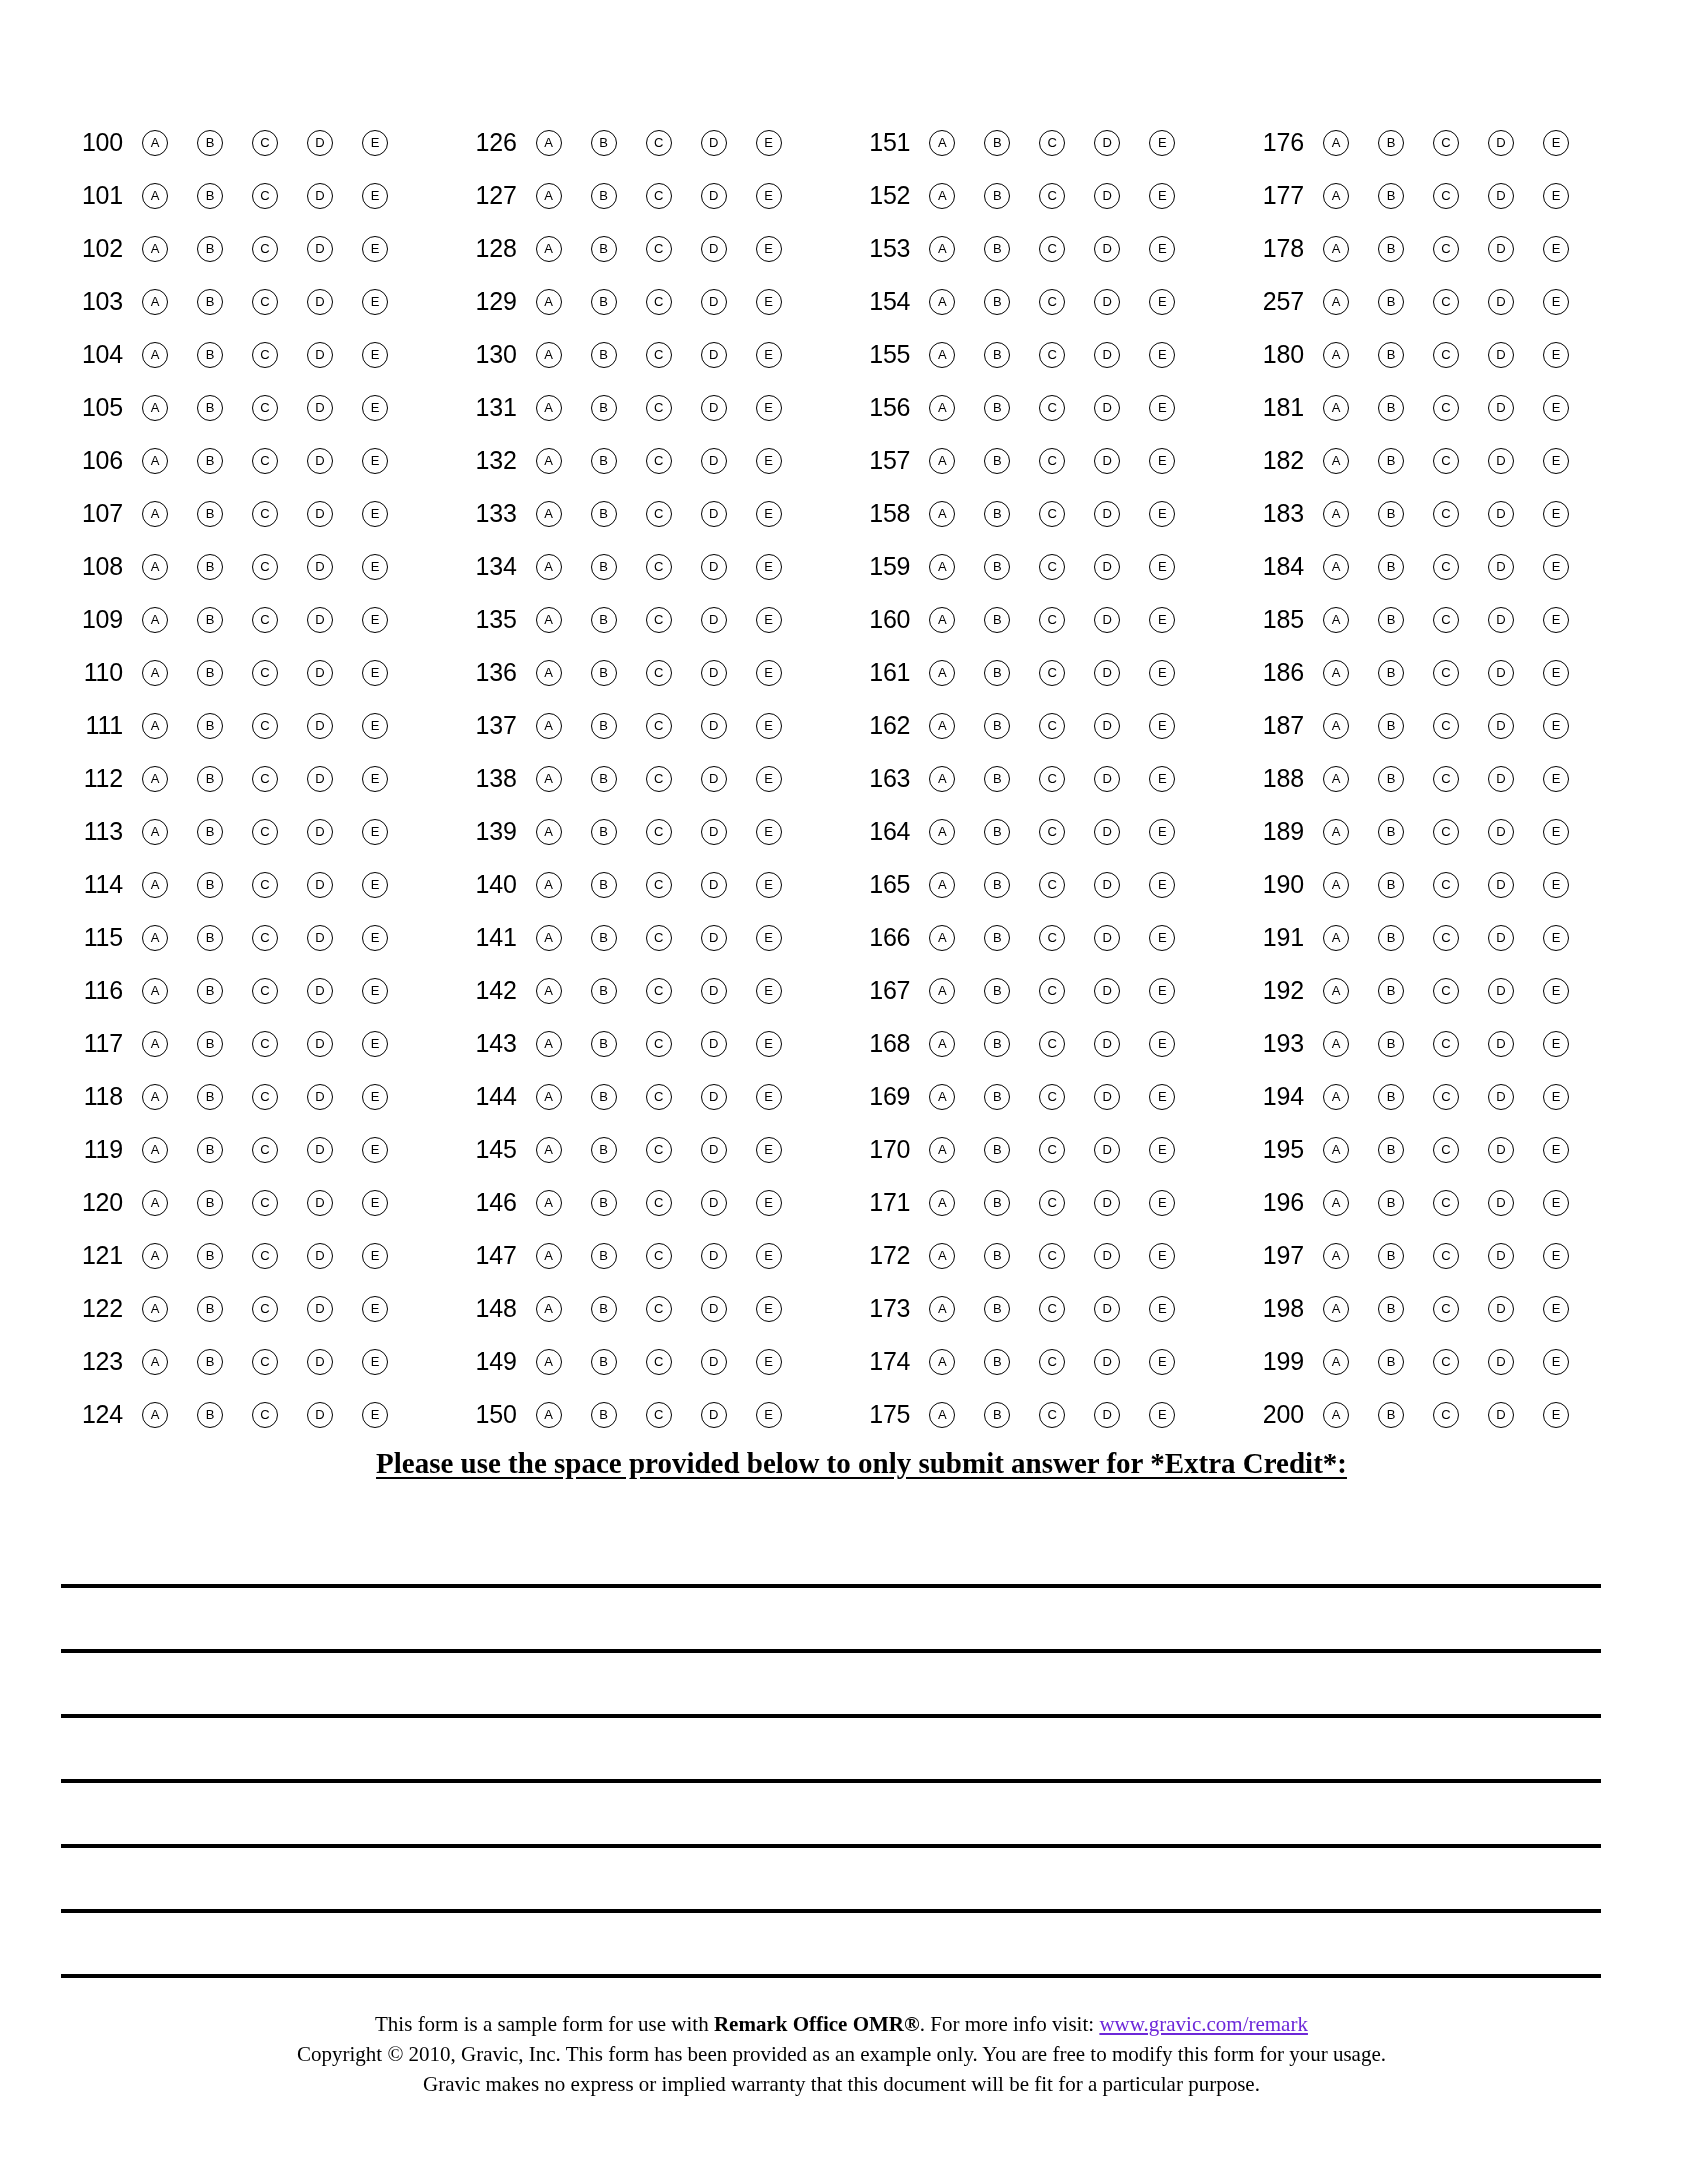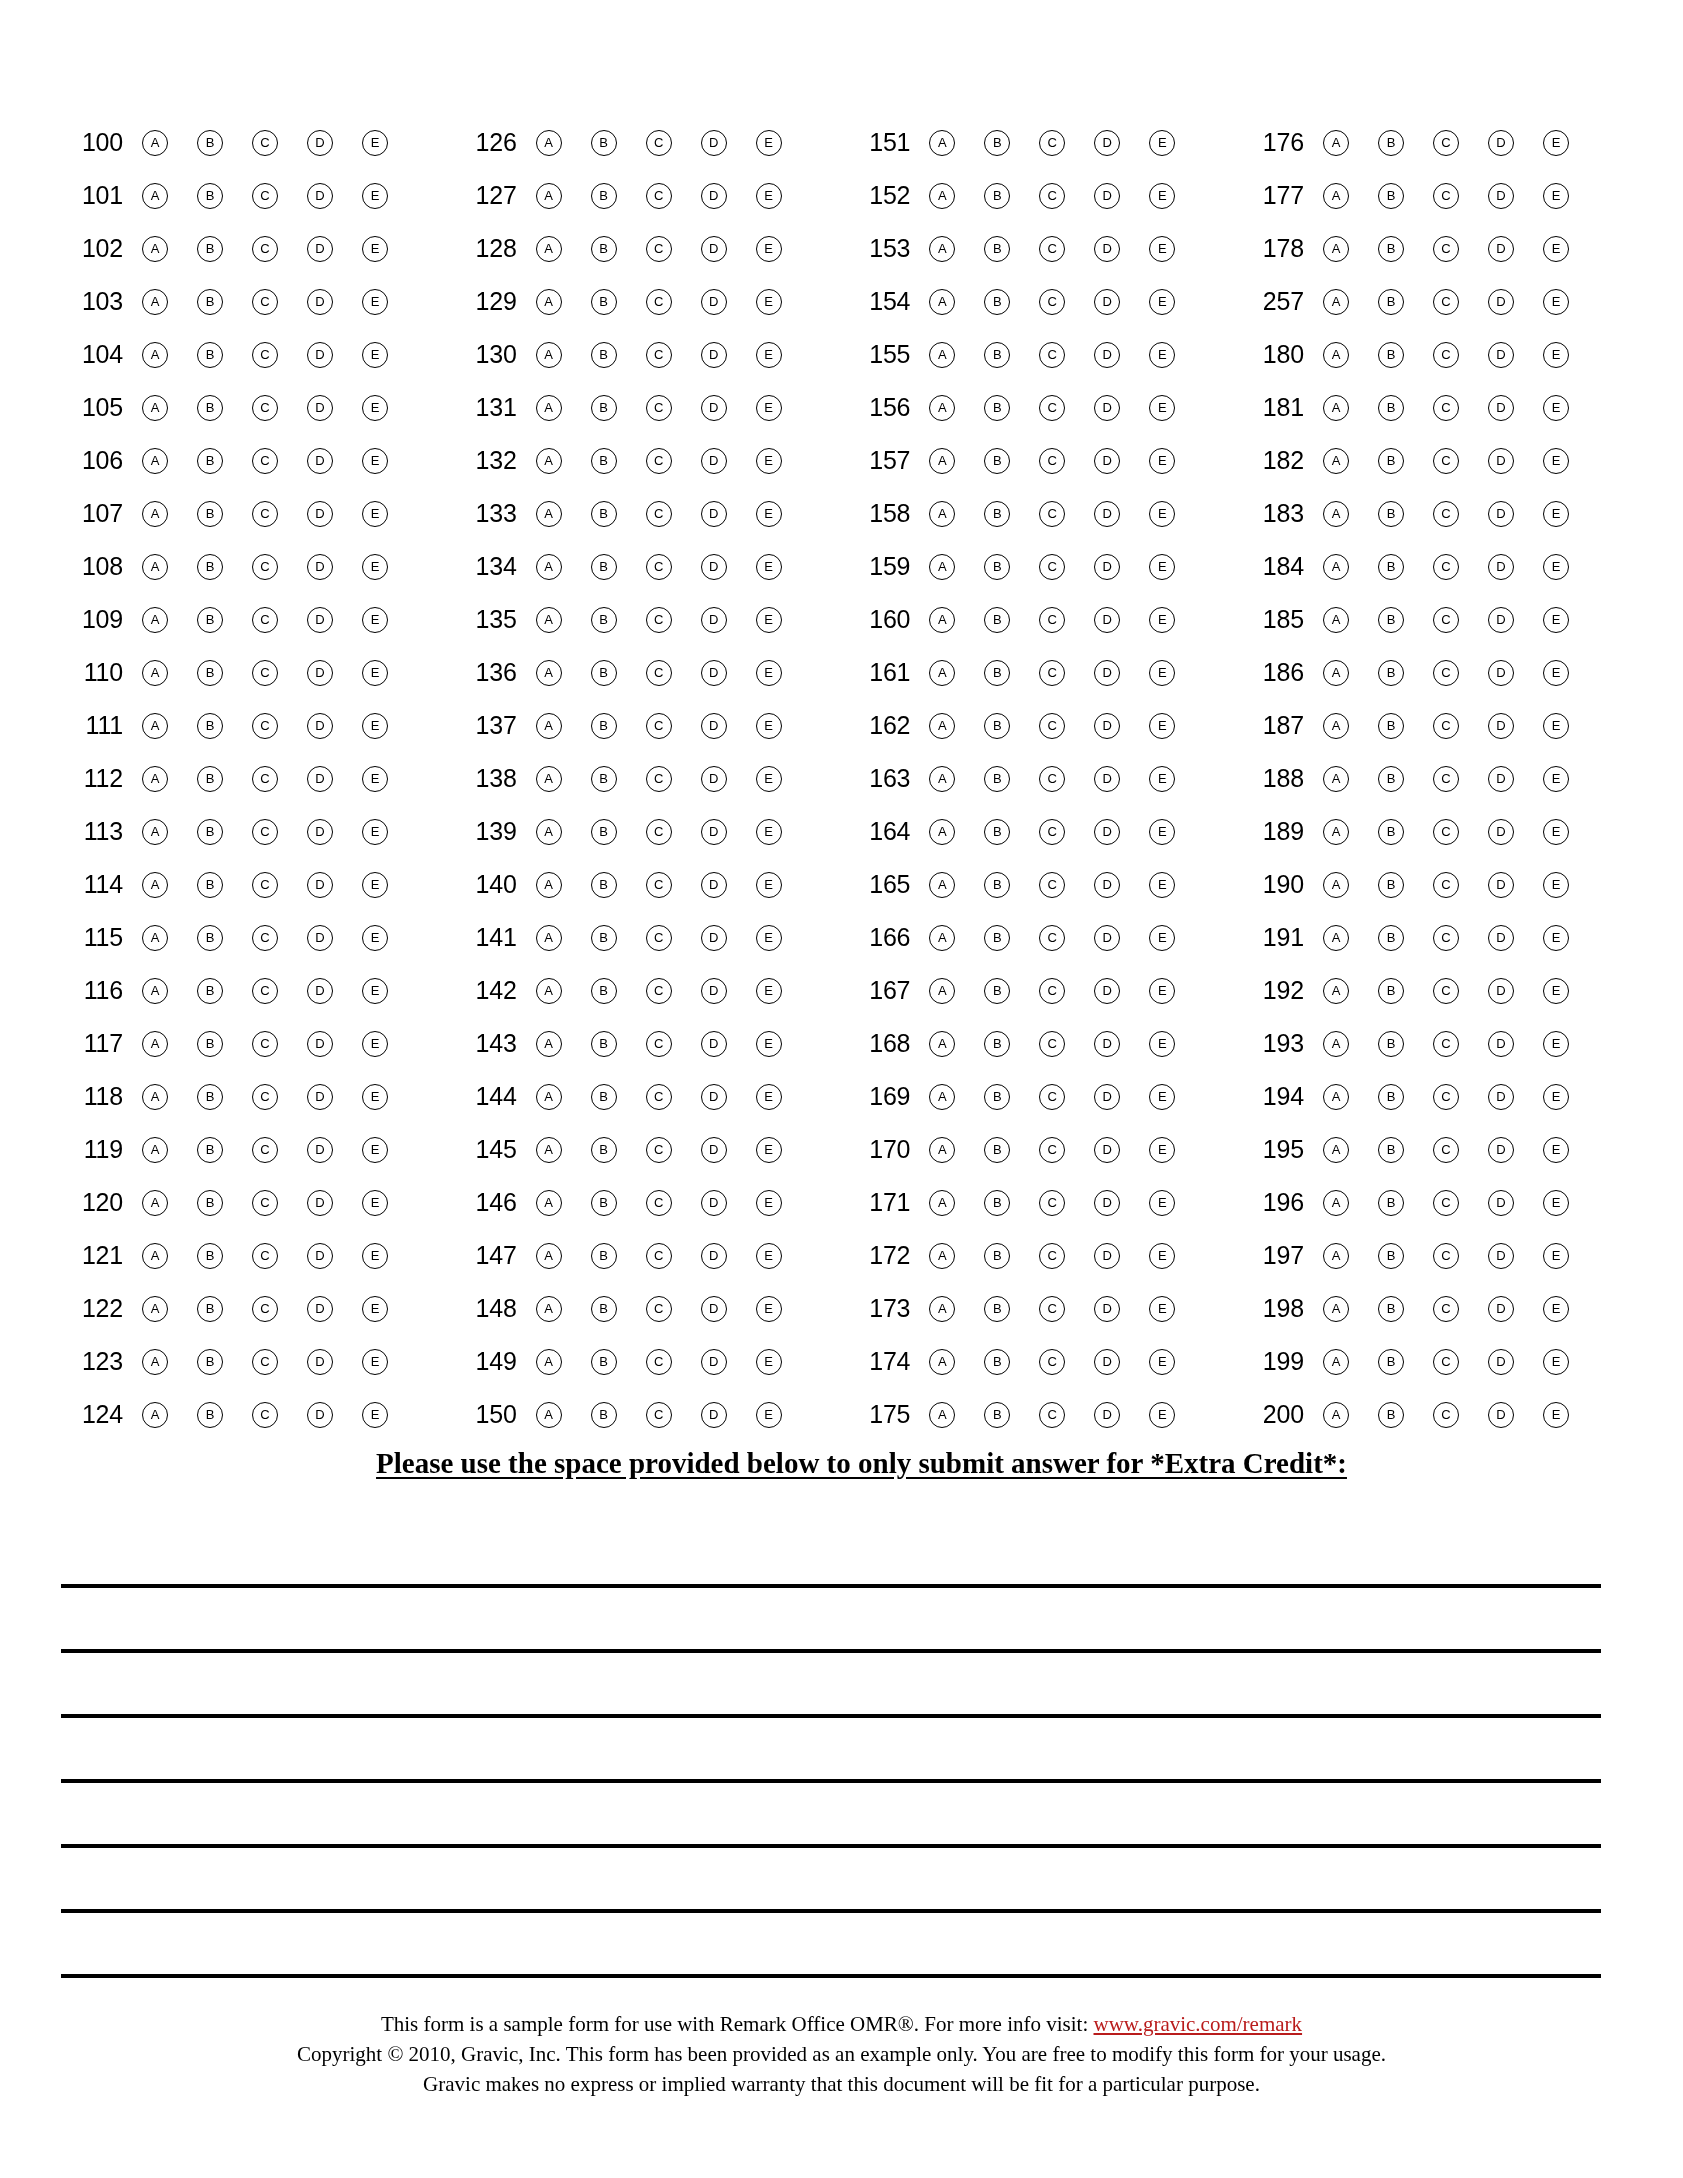--- a/index.html
+++ b/index.html
@@ -110,23 +110,23 @@
     left: 0;
     top: 2010px;
     width: 1683px;
     text-align: center;
     font-family: "Liberation Serif", serif;
     font-size: 21px;
     color: #000000;
     line-height: 1.42;
   }
   #footer .f-line { white-space: nowrap; }
-  #footer b { font-weight: normal; }
+  #footer b { font-weight: bold; }
   #footer .link {
-    color: #b91c1c;
+    color: #6d28d9;
     text-decoration: underline;
   }
 </style>
 </head>
 <body>
 
 <div id="page">
 
   <div id="grid">
       <div class="answer-column">

